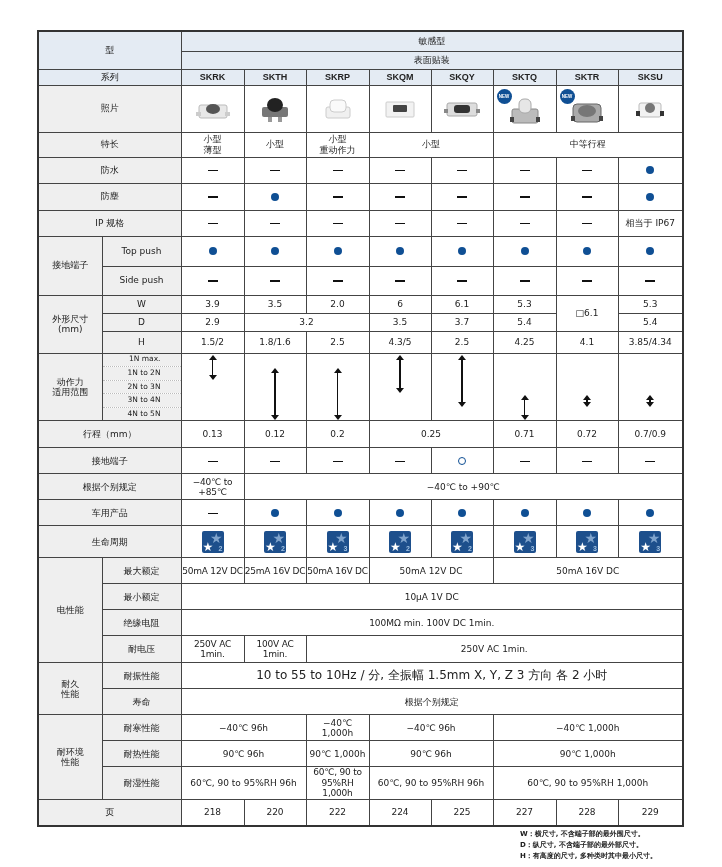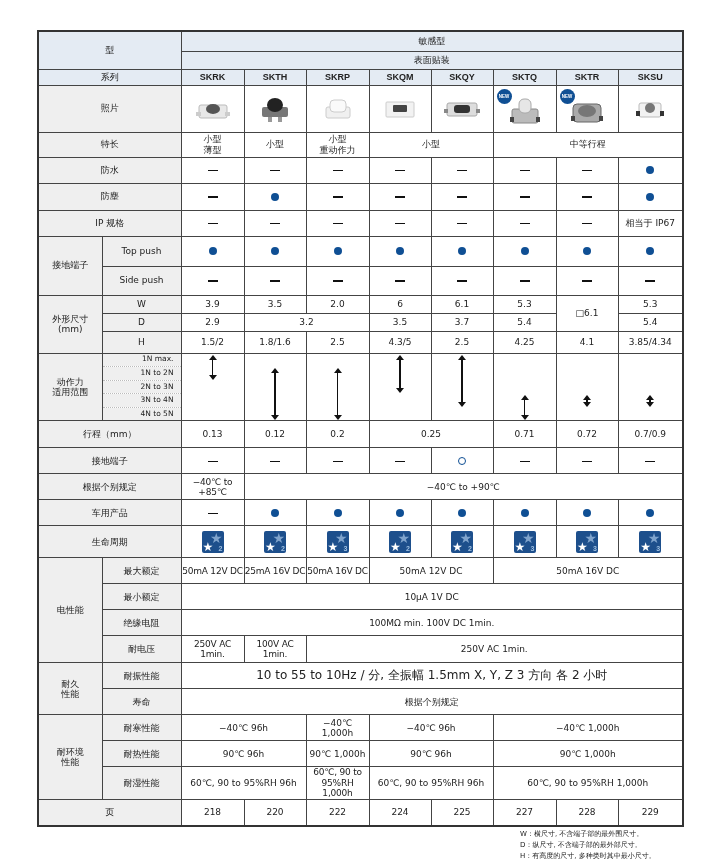--- a/index.html
+++ b/index.html
@@ -19,30 +19,30 @@
   .ring { display:inline-block; width:8px; height:8px; border-radius:50%; border:1px solid #0f4f94; box-sizing:border-box; vertical-align:middle; }
   .photo { position:relative; height:46px; }
   .part { position:absolute; left:50%; top:50%; transform:translate(-50%,-50%); }
   .newb { position:absolute; left:3px; top:3px; width:15px; height:15px; border-radius:50%;
           background:#0f4f94; color:#fff; font-size:4.5px; font-weight:bold; line-height:15px; text-align:center;
           font-family:"Liberation Sans", sans-serif; }
   .lc { display:inline-block; width:22px; height:22px; background:#1d4f8c; border-radius:2px; position:relative; vertical-align:middle; }
   .lc .s1 { position:absolute; right:1px; top:0px; color:#7fa3cc; font-size:14px; line-height:14px; }
   .lc .s2 { position:absolute; left:1px; bottom:0px; color:#fff; font-size:12px; line-height:12px; }
   .lc .n { position:absolute; right:1px; bottom:0px; color:#9fc0e2; font-size:7px; font-weight:bold; line-height:8px; font-family:"Liberation Sans", sans-serif; }
-  .frow td.sub { font-size:7.5px; text-align:right; padding-right:7px; background:#efefef;
+  .frow td.sub { font-size:7.5px; text-align:right; padding-right:20px; background:#efefef;
                  border-top:1px dotted #bbb; border-bottom:1px dotted #bbb; }
   .frow td.fv { border-top:1px dotted #bbb; border-bottom:1px dotted #bbb; position:relative; }
   .arrowwrap { position:absolute; left:50%; transform:translateX(-50%); width:8px; }
   .arrowwrap .shaft { position:absolute; left:3px; top:4px; bottom:4px; width:1.5px; background:#111; }
   .arrowwrap .up { position:absolute; left:0; top:0; width:0; height:0;
                    border-left:4px solid transparent; border-right:4px solid transparent; border-bottom:5px solid #111; }
   .arrowwrap .dn { position:absolute; left:0; bottom:0; width:0; height:0;
                    border-left:4px solid transparent; border-right:4px solid transparent; border-top:5px solid #111; }
-  .notes { position:absolute; left:520px; top:829px; font-size:7px; line-height:11px; color:#222; }
+  .notes { position:absolute; left:520px; top:829px; font-size:7px; line-height:11px; color:#222;font-weight:bold; }
   .notes div { white-space:nowrap; }
 </style>
 </head>
 <body>
 
 <table class="spec">
   <colgroup>
     <col style="width:64px">
       <col style="width:79px">
     <col style="width:63px">

